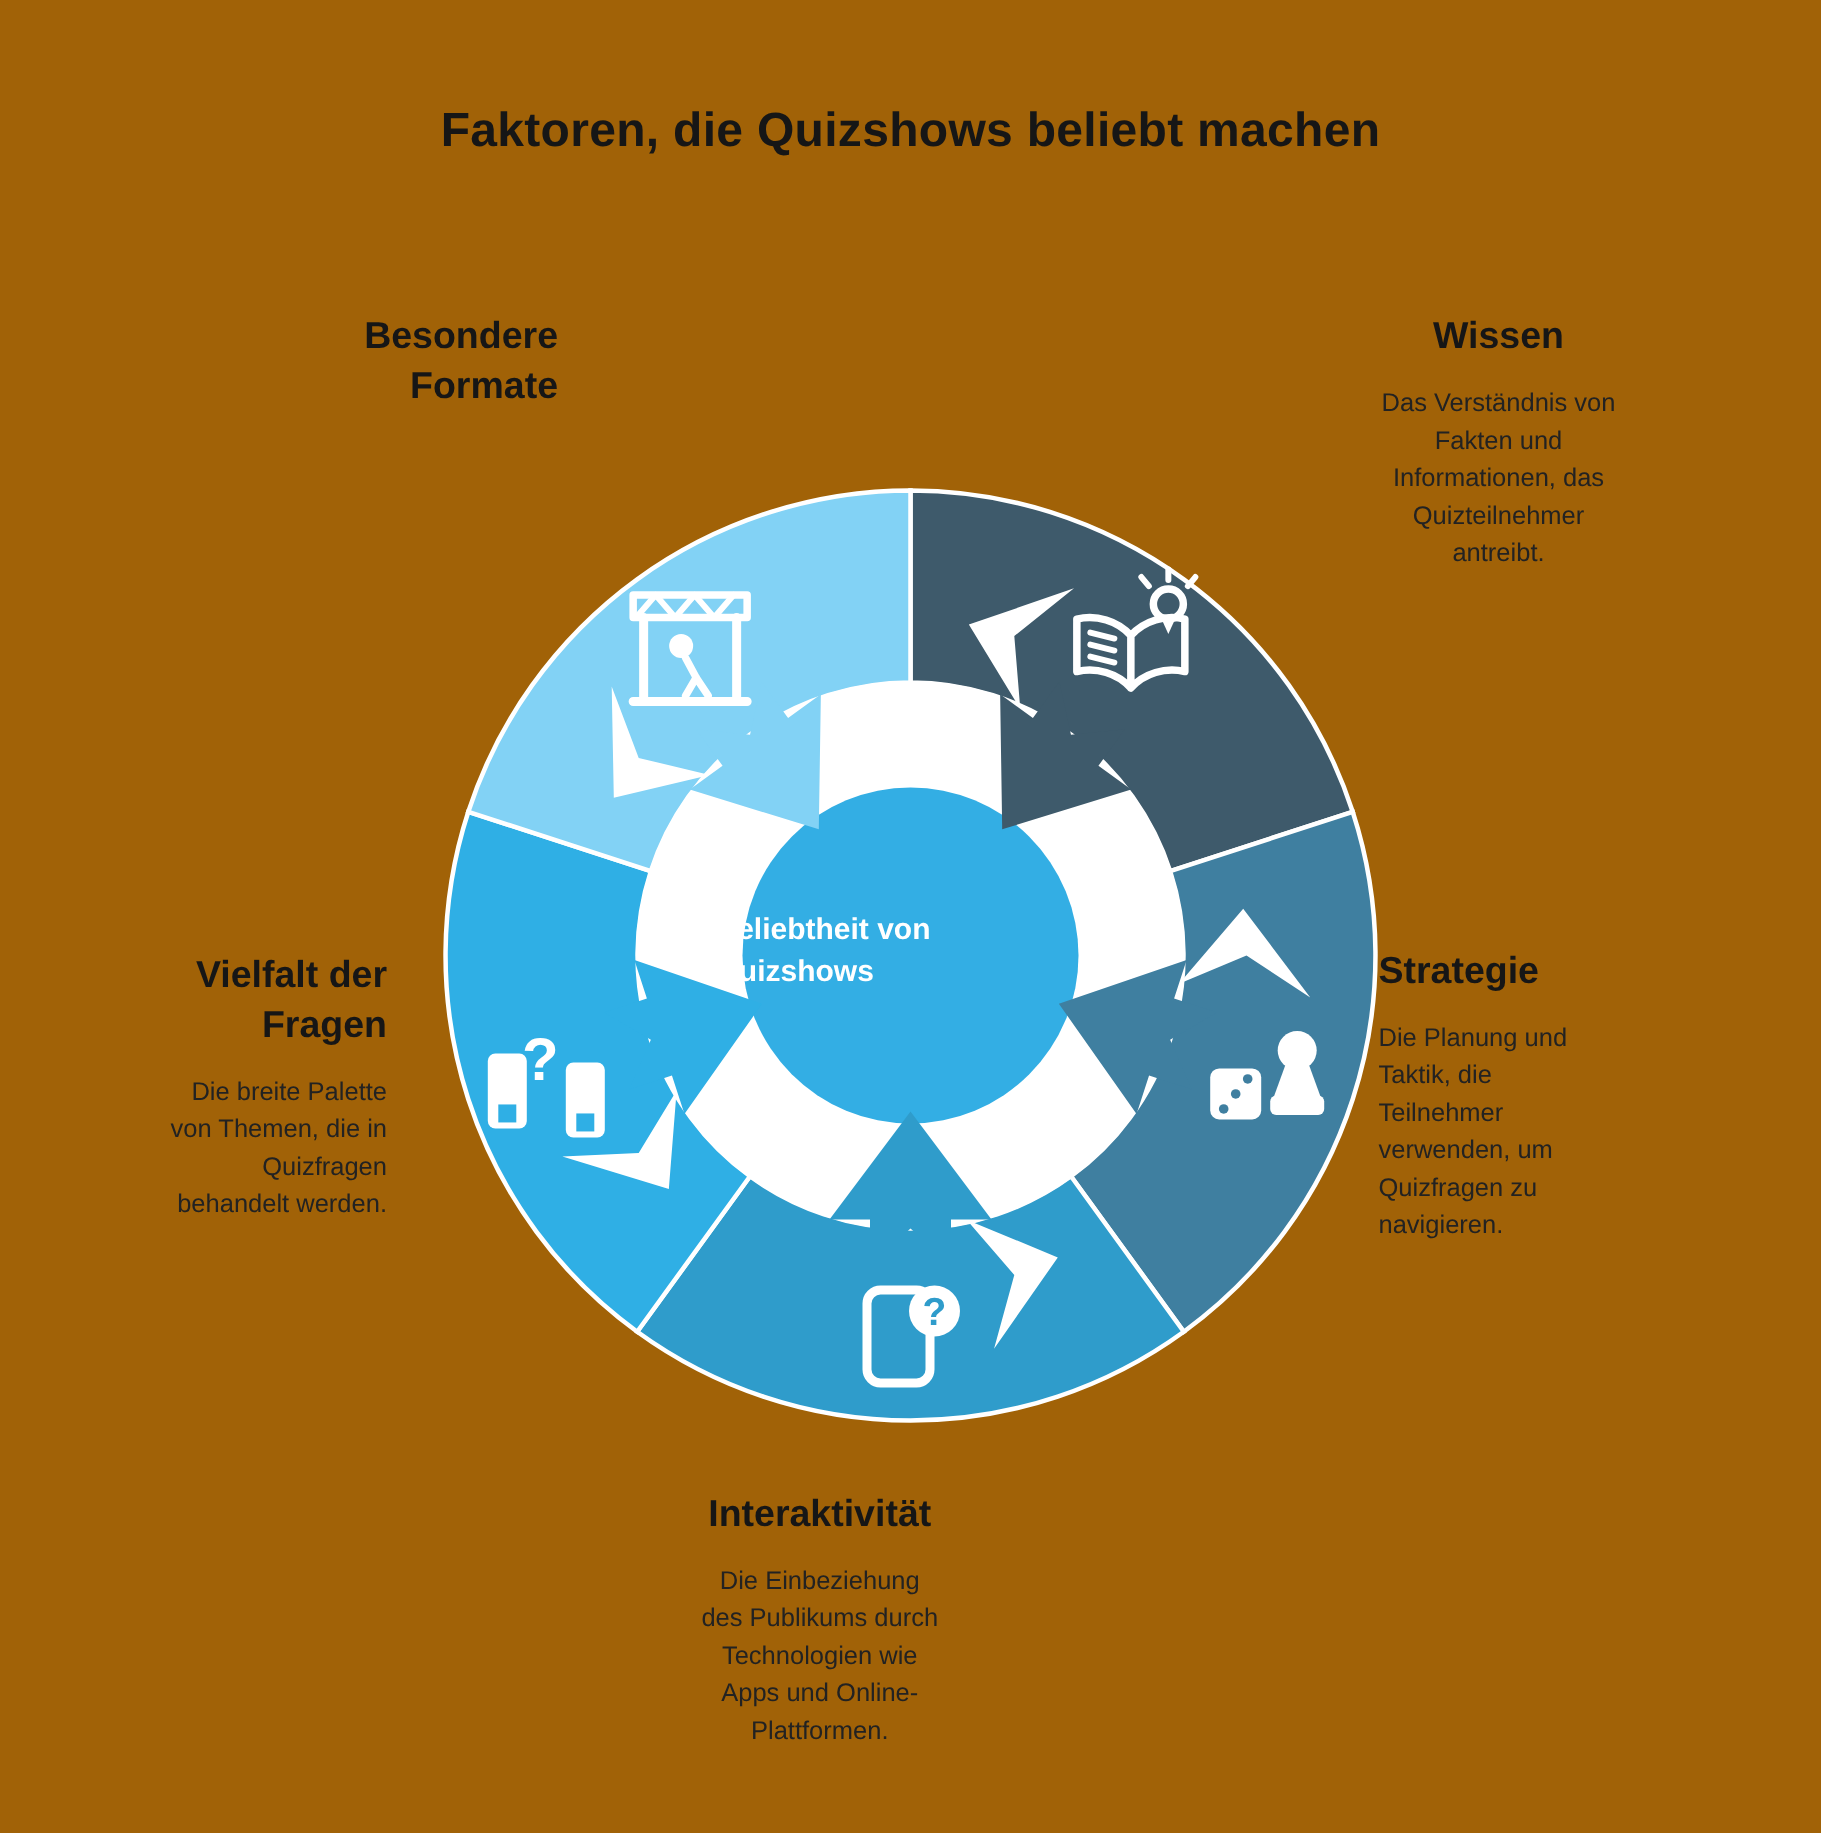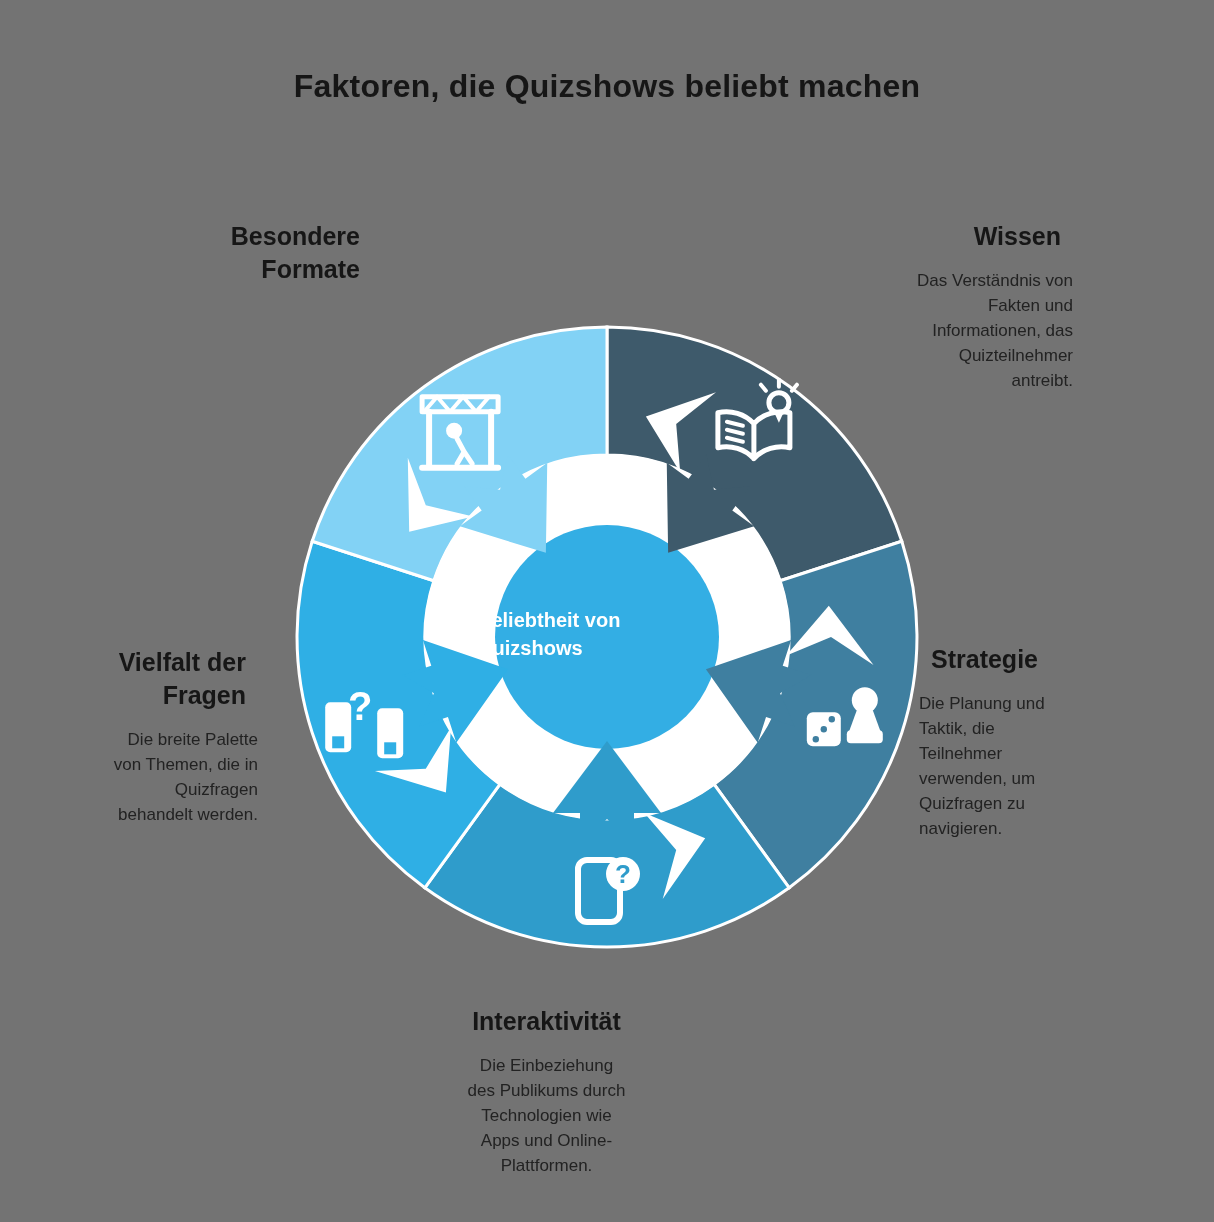--- a/index.html
+++ b/index.html
@@ -1,27 +1,27 @@
 <!DOCTYPE html>
 <html><head>
 <meta charset="utf-8">
 <style>
   html,body{margin:0;padding:0;background:#fff;}
-  .stage{position:relative;width:1214px;height:1222px;background:#737373;overflow:hidden;
+  .stage{position:relative;width:1214px;height:1222px;background:#a16207;overflow:hidden;
          font-family:"Liberation Sans", sans-serif;color:#1d1d1d;text-decoration:underline;}
   .title{position:absolute;top:68px;left:0;width:100%;text-align:center;
          font-size:32px;font-weight:bold;margin:0;color:#161616;letter-spacing:.2px;}
   #diagram{position:absolute;left:0;top:0;z-index:1;}
   .center-label{position:absolute;z-index:2;left:477px;top:606px;width:260px;
                 font-size:20px;font-weight:bold;line-height:28px;color:#fff;white-space:pre-line;}
   .lbl{position:absolute;z-index:2;}
-  .lbl h2{font-size:25px;font-weight:bold;margin:12px;line-height:33px;color:#161616;white-space:pre-line;}
+  .lbl h2{font-size:25px;font-weight:bold;margin:0;line-height:33px;color:#161616;white-space:pre-line;}
   .lbl p{font-size:17px;line-height:25px;margin:15px 0 0;color:#222;white-space:pre-line;}
   .lbl-besondere{right:842px;top:208px;text-align:right;width:300px;}
-  .lbl-wissen{left:843px;top:208px;text-align:right;width:230px;}
+  .lbl-wissen{left:884px;top:208px;text-align:center;width:230px;}
   .lbl-strategie{left:919px;top:631px;text-align:left;width:200px;}
   .lbl-vielfalt{right:956px;top:634px;text-align:right;width:300px;}
   .lbl-interaktiv{left:0;top:993px;width:1093px;text-align:center;}
 </style>
 </head>
 <body>
 
 <div class="stage">
   <h1 class="title">Faktoren, die Quizshows beliebt machen</h1>
 

